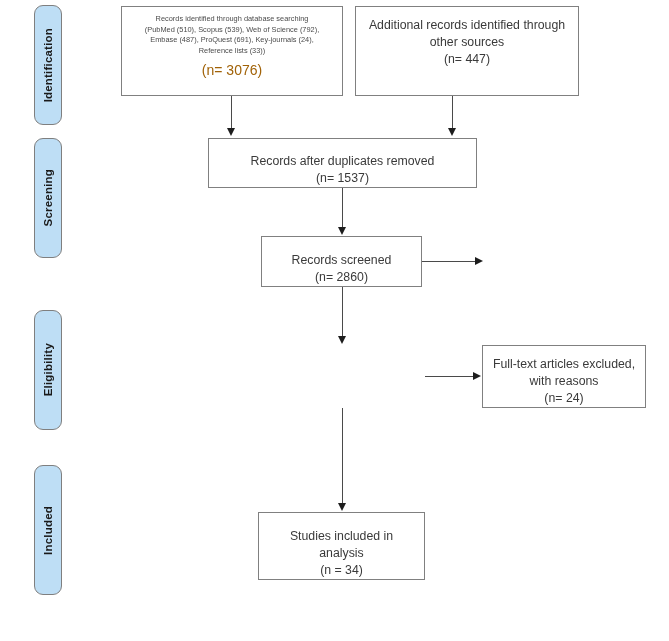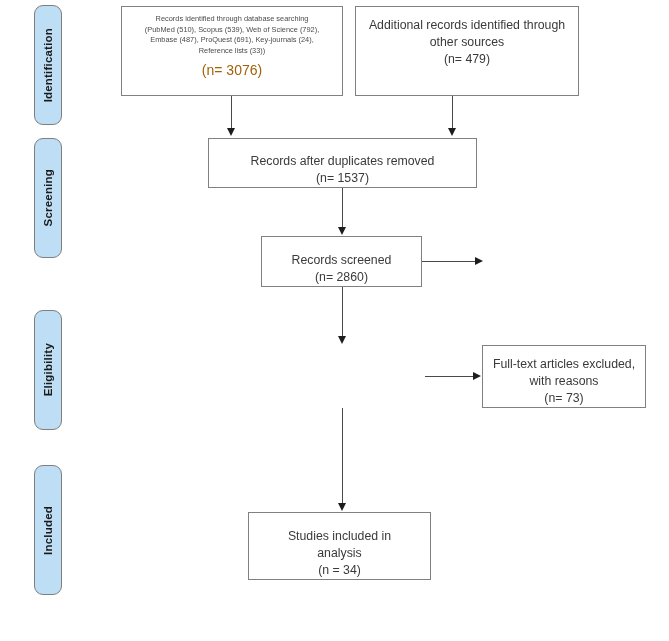--- a/index.html
+++ b/index.html
@@ -123,21 +123,21 @@
 (PubMed (510), Scopus (539), Web of Science (792),
 Embase (487), ProQuest (691), Key-journals (24),
 Reference lists (33))</div>
       <div class="box-text big" style="margin-top:5px;">(n= 3076)</div>
     </div>
   </div>
 
   <div class="flow-box" style="left:347px; top:6px; width:224px; height:90px;">
     <div class="box-text" style="padding-top:10px;">Additional records identified through
 other sources
-(n= 479)</div>
+(n= 447)</div>
   </div>
 
   <div class="conn conn-v" style="left:222.5px; top:96px; height:34px;"></div>
   <div class="arrow-down" style="left:218.5px; top:128px;"></div>
 
   <div class="conn conn-v" style="left:443.5px; top:96px; height:34px;"></div>
   <div class="arrow-down" style="left:439.5px; top:128px;"></div>
 
   <div class="flow-box center-v" style="left:200px; top:138px; width:269px; height:50px;">
     <div class="box-text">Records after duplicates removed
@@ -156,28 +156,28 @@
   <div class="conn conn-h" style="left:414px; top:261px; width:54px;"></div>
   <div class="arrow-right" style="left:467px; top:257px;"></div>
 
   <div class="conn conn-v" style="left:333.5px; top:287px; height:50px;"></div>
   <div class="arrow-down" style="left:329.5px; top:336px;"></div>
 
 
   <div class="flow-box center-v" style="left:474px; top:345px; width:164px; height:63px;">
     <div class="box-text">Full-text articles excluded,
 with reasons
-(n= 73)</div>
+(n= 24)</div>
   </div>
 
   <div class="conn conn-h" style="left:417px; top:376px; width:49px;"></div>
   <div class="arrow-right" style="left:465px; top:372px;"></div>
 
   <div class="conn conn-v" style="left:333.5px; top:408px; height:96px;"></div>
   <div class="arrow-down" style="left:329.5px; top:503px;"></div>
 
-  <div class="flow-box center-v" style="left:240px; top:512px; width:183px; height:68px;">
+  <div class="flow-box center-v" style="left:250px; top:512px; width:167px; height:68px;">
     <div class="box-text">Studies included in
 analysis
 (n = 34)</div>
   </div>
 
 </div>
 
 </body></html>

